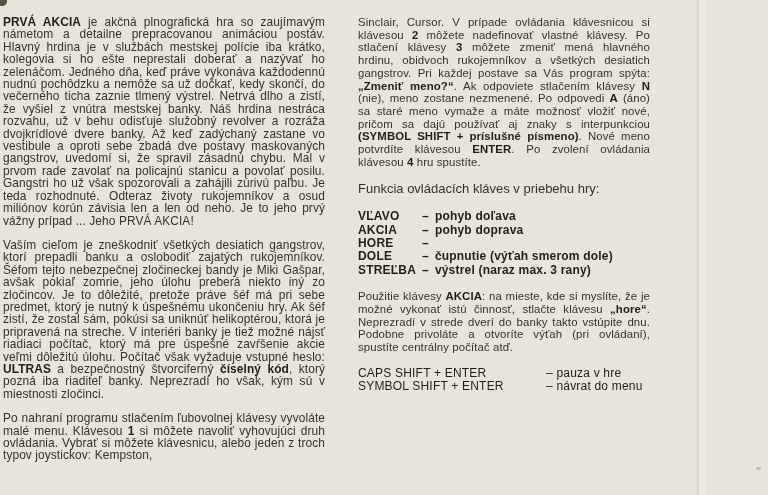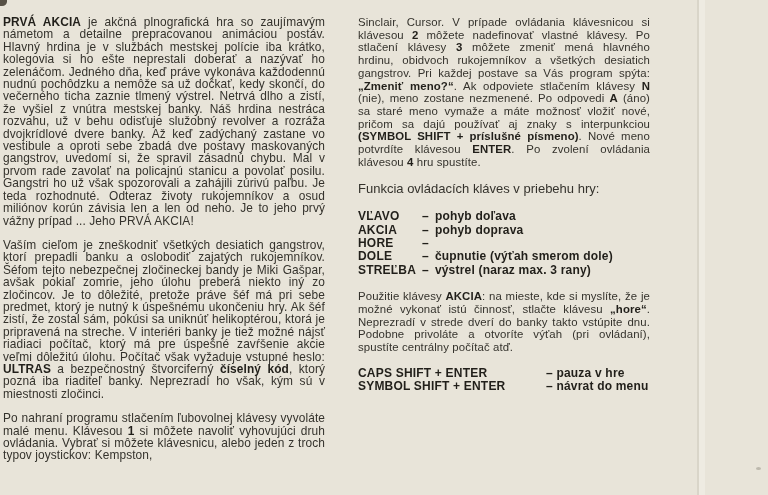--- a/index.html
+++ b/index.html
@@ -41,21 +41,21 @@
   .col-right .para{font-size:11.4px;line-height:12.7px;}
   .para b{color:#211f1a;}
   .heading{
     font-size:13px;line-height:12.7px;margin:15px 0 0 0;
   }
   .controls{margin-top:14px;font-weight:bold;color:#211f1a;}
   .crow{display:flex;font-size:12px;line-height:13.4px;letter-spacing:0.2px;}
   .ckey{display:inline-block;min-width:64px;}
   .cdash{display:inline-block;margin-right:6px;}
   .akcia{margin-top:13px;}
-  .special{margin-top:13px;font-weight:bold;color:#211f1a;}
+  .special{margin-top:13px;font-weight:normal;color:#211f1a;}
   .srow{display:flex;font-size:12px;line-height:13.6px;letter-spacing:0.2px;}
   .scombo{display:inline-block;min-width:188px;}
 </style>
 </head>
 <body>
 
 <div class="page">
   <div class="fold"></div>
   <div class="fold-light"></div>
   <div class="speck-tl"></div>

